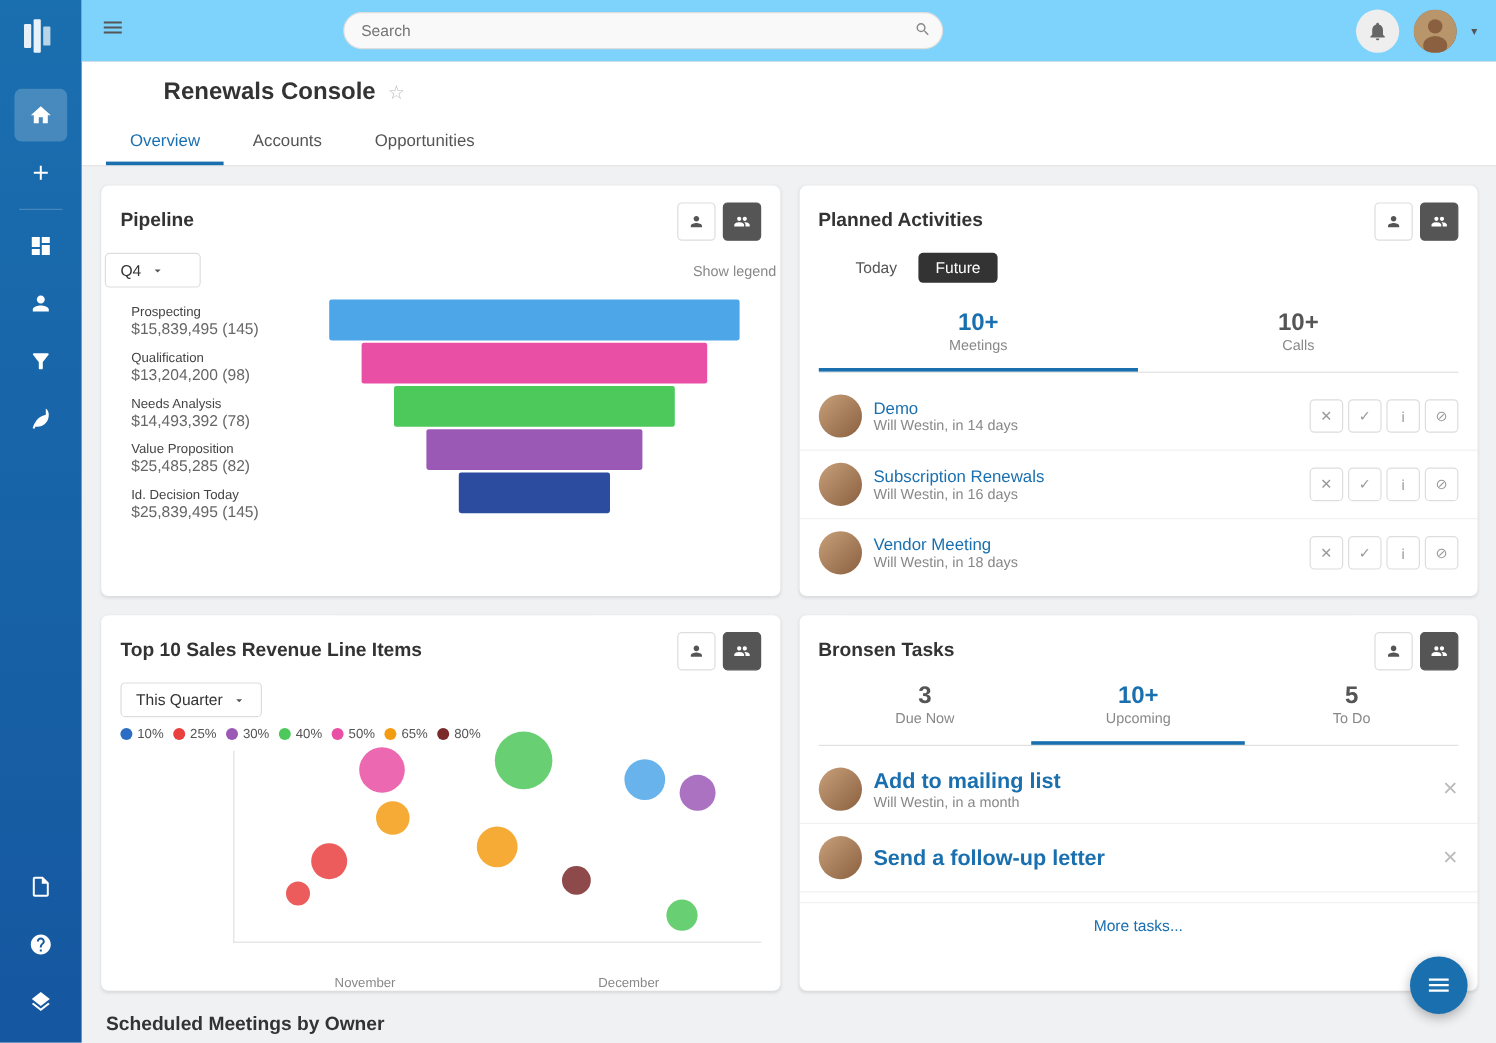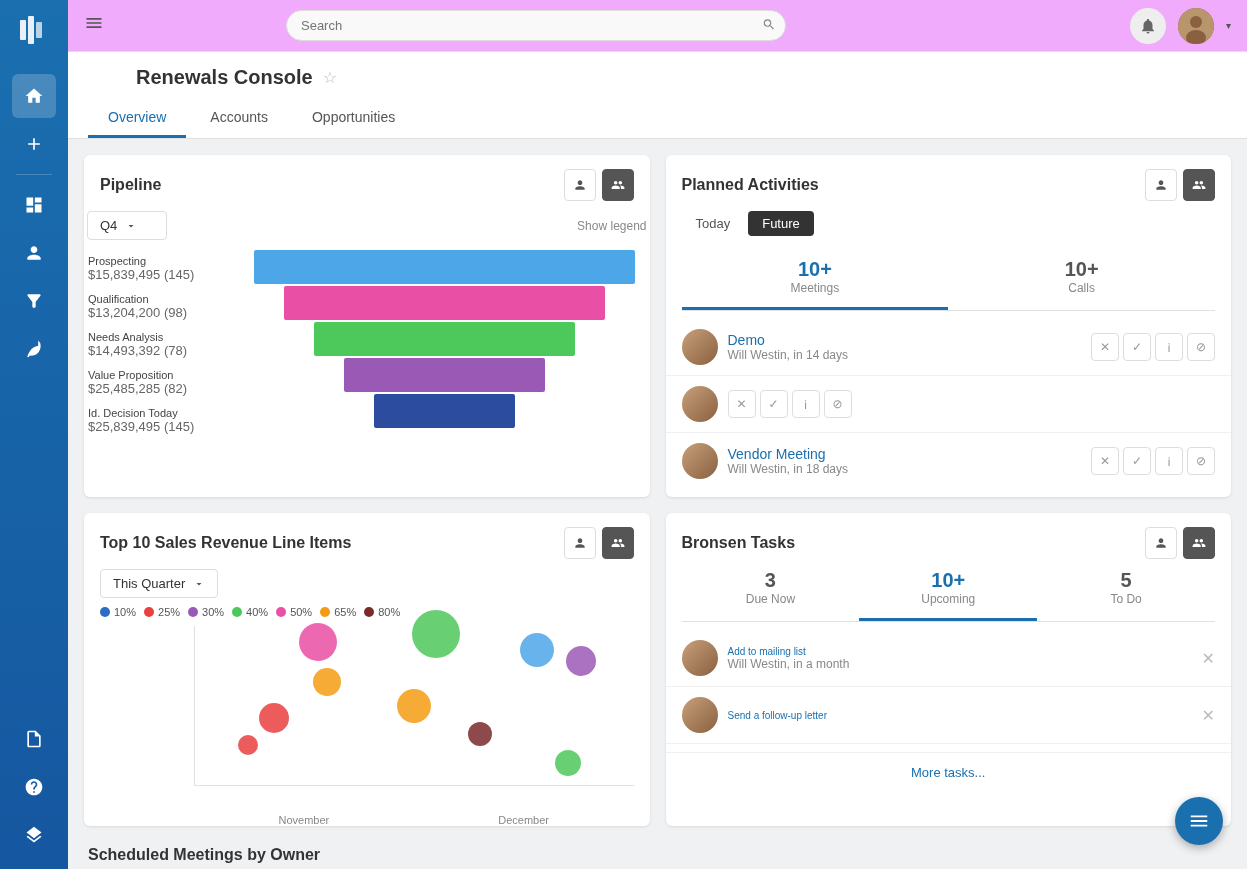--- a/index.html
+++ b/index.html
@@ -38,21 +38,21 @@
     
     .main {
       flex: 1;
       display: flex;
       flex-direction: column;
       overflow: hidden;
     }
 
     
     .topbar {
-      background: #f0abfc;
+      background: #7dd3fc;
       height: 52px;
       display: flex;
       align-items: center;
       padding: 0 16px;
       gap: 12px;
       border-bottom: 1px solid #e0e0e0;
       flex-shrink: 0;
     }
     .menu-icon {
       font-size: 18px;
@@ -236,21 +236,21 @@
       background: white;
       min-width: 80px;
     }
     .show-legend {
       font-size: 12px;
       color: #888;
       text-align: right;
     }
 
     .funnel-wrap {
-      padding: 0 4px 16px;
+      padding: 0 25px 16px;
       display: flex;
       gap: 16px;
     }
     .funnel-labels {
       font-size: 11px;
       color: #555;
       display: flex;
       flex-direction: column;
       gap: 2px;
       min-width: 140px;
@@ -348,20 +348,21 @@
       bottom: 0;
       display: flex;
       justify-content: space-around;
       font-size: 11px;
       color: #888;
     }
     .planned-tabs {
       padding: 0 16px 12px;
       display: flex;
       gap: 4px;
+      margin-left: 17px;
     }
     .ptab {
       padding: 5px 14px;
       border-radius: 4px;
       font-size: 13px;
       cursor: pointer;
       color: #555;
     }
     .ptab.active {
       background: #333;
@@ -459,23 +460,23 @@
     .task-list { padding: 8px 0; }
     .task-item {
       display: flex;
       align-items: center;
       padding: 10px 16px;
       border-bottom: 1px solid #f0f0f0;
       gap: 10px;
     }
     .task-info { flex: 1; }
     .task-name {
-      font-size: 10px;
+      font-size: 18px;
       color: #1a6faf;
-      font-weight: 400;
+      font-weight: 700;
       cursor: pointer;
     }
     .task-sub { font-size: 12px; color: #888; }
     .task-ctrl {
       color: #bbb;
       font-size: 16px;
       cursor: pointer;
     }
 
     .more-tasks {
@@ -739,20 +740,24 @@
             </div>
             <div class="activity-controls">
               <div class="ctrl-btn">✕</div>
               <div class="ctrl-btn">✓</div>
               <div class="ctrl-btn">ℹ</div>
               <div class="ctrl-btn">⊘</div>
             </div>
           </div>
           <div class="activity-item">
             <div class="activity-avatar" style="background:linear-gradient(135deg,#c8a07a,#8a6040)"></div>
+            <div class="activity-info">
+              <div class="activity-name">Subscription Renewals</div>
+              <div class="activity-sub">Will Westin, in 16 days</div>
+            </div>
             <div class="activity-controls">
               <div class="ctrl-btn">✕</div>
               <div class="ctrl-btn">✓</div>
               <div class="ctrl-btn">ℹ</div>
               <div class="ctrl-btn">⊘</div>
             </div>
           </div>
           <div class="activity-item">
             <div class="activity-avatar" style="background:linear-gradient(135deg,#c8a07a,#8a6040)"></div>
             <div class="activity-info">

